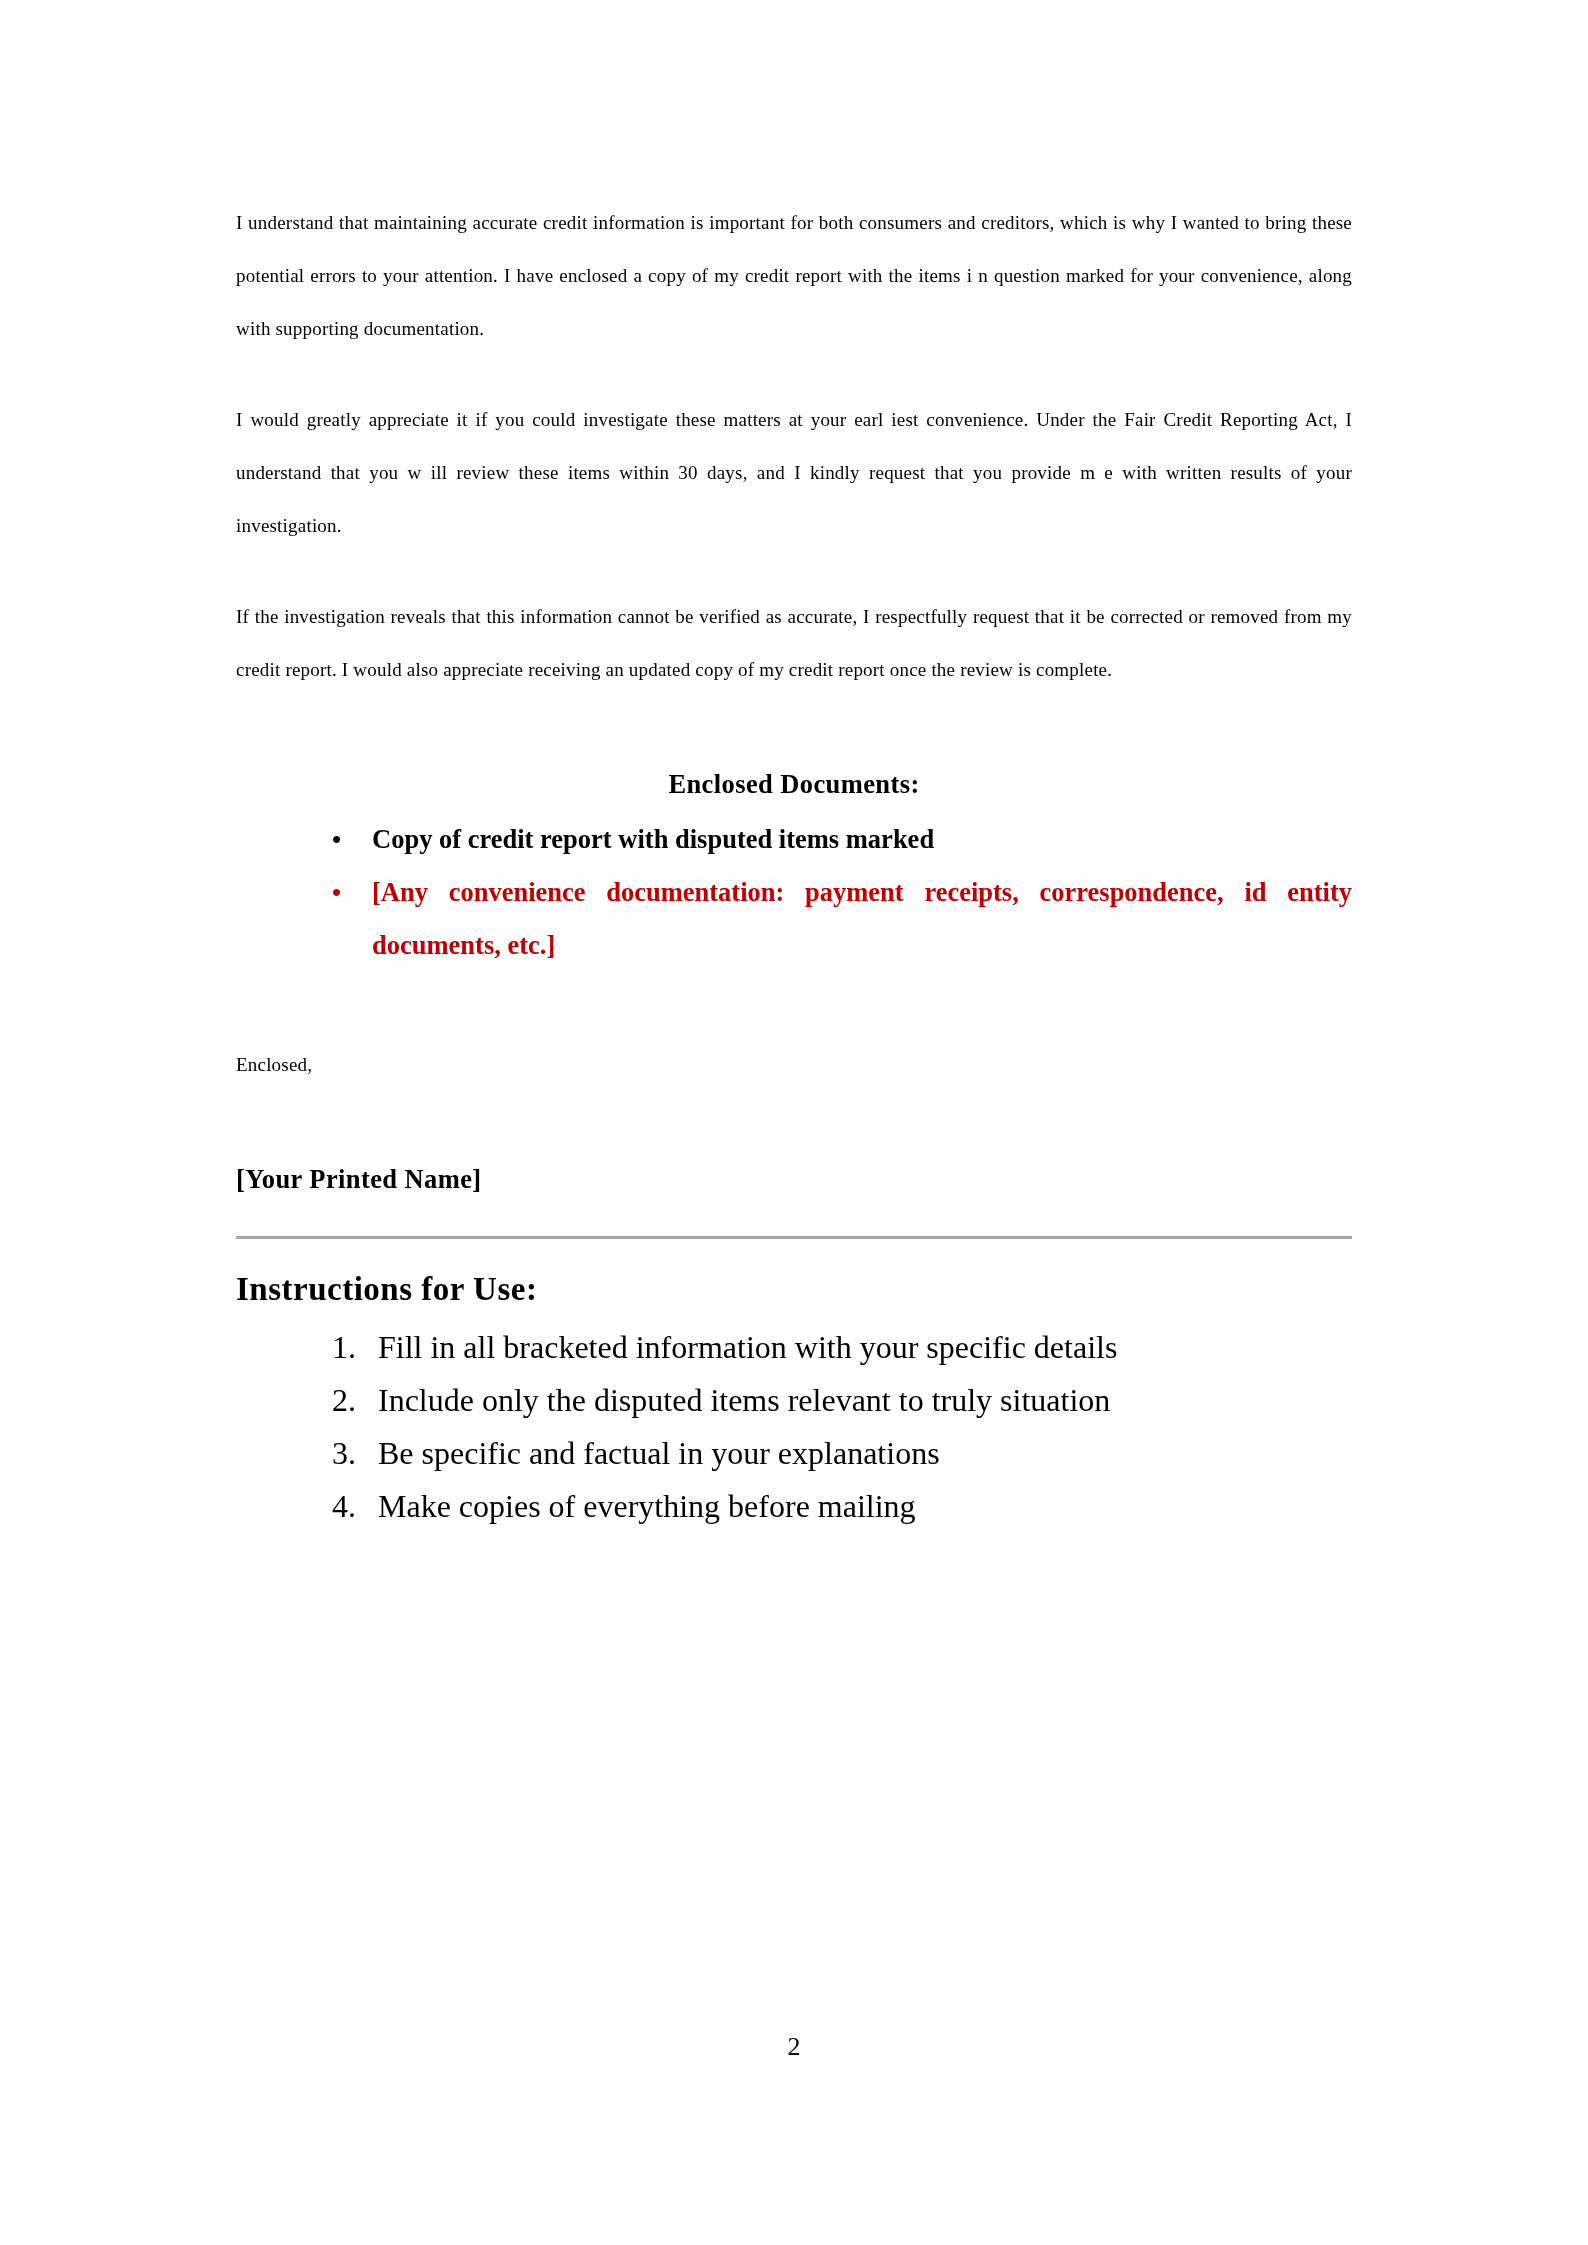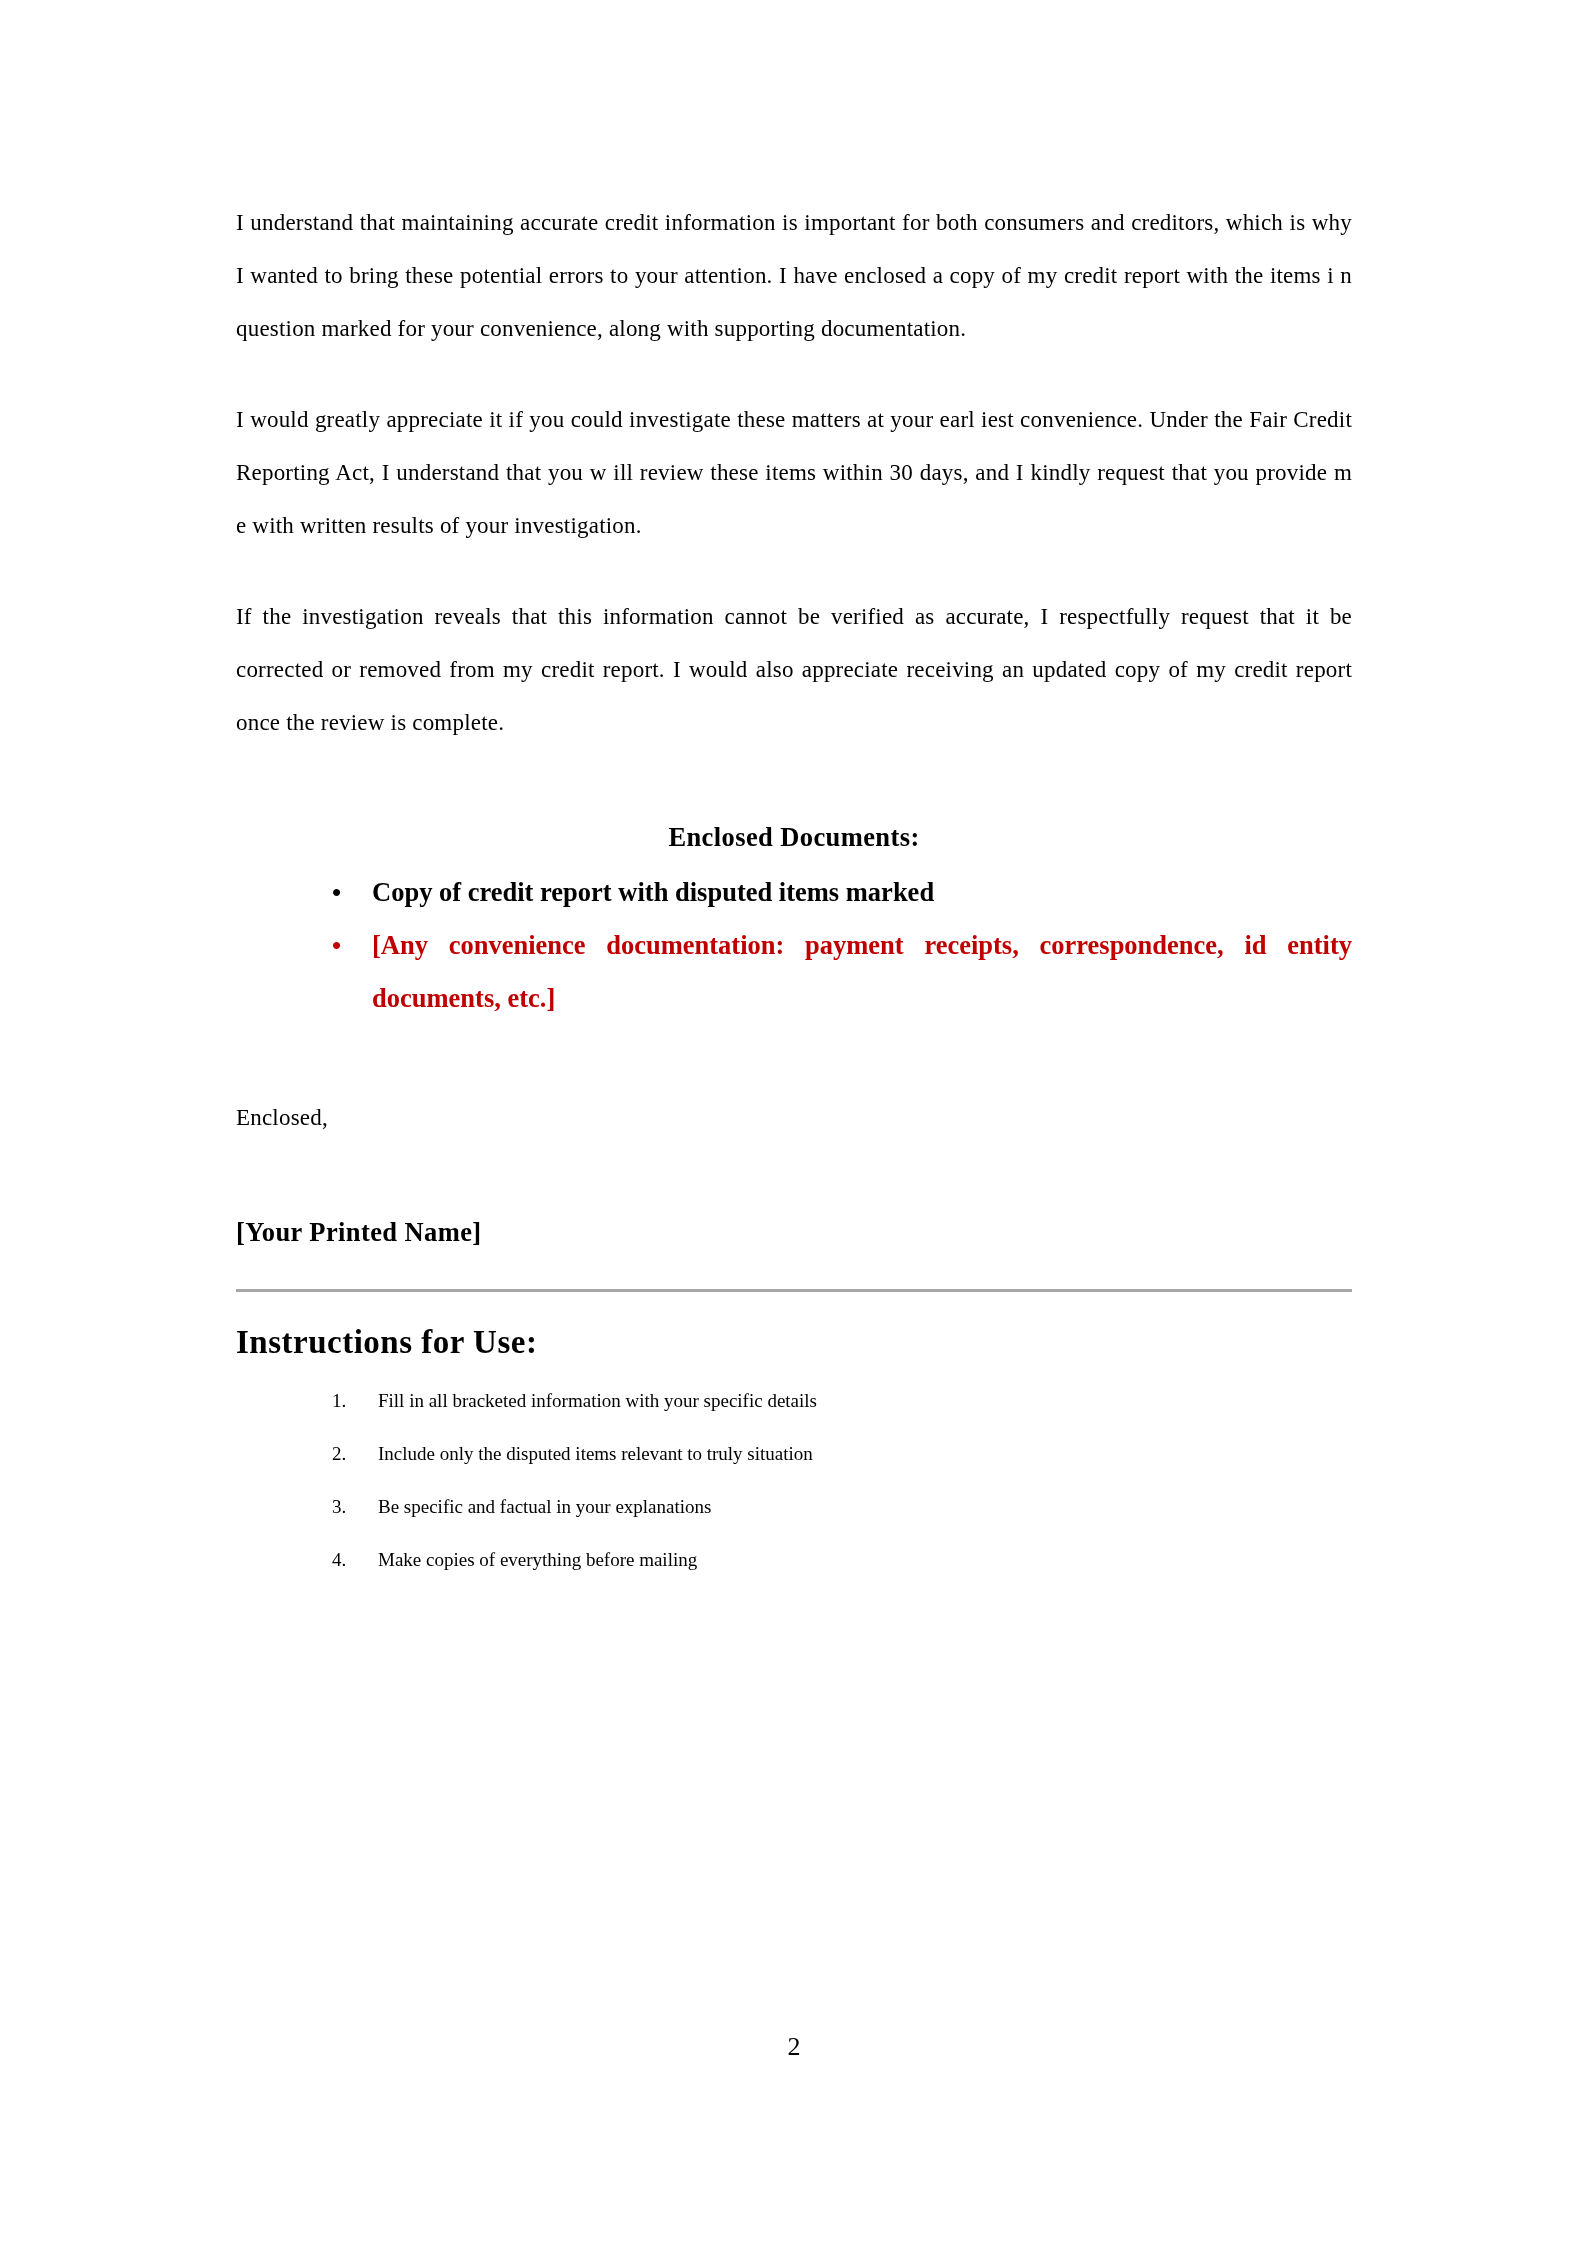--- a/index.html
+++ b/index.html
@@ -24,21 +24,21 @@
     background: #ffffff;
   }
   .content {
     position: absolute;
     left: 236px;
     top: 196px;
     width: 1116px;
   }
   p.body-par {
     margin: 0 0 38px 0;
-    font-size: 23px;
+    font-size: 19px;
     line-height: 53px;
     text-align: justify;
     text-justify: inter-word;
     letter-spacing: 0.2px;
   }
   p.body-par:last-child {
     margin-bottom: 0;
   }
   .spacer-sm { height: 24px; }
   .spacer-md { height: 42px; }
@@ -96,21 +96,21 @@
     letter-spacing: 0.5px;
     font-family: Liberation Serif, serif;
   }
   ol.instructions {
     margin: 0;
     padding: 0 0 0 96px;
     list-style: none;
     counter-reset: instr;
   }
   ol.instructions li {
-    font-size: 19px;
+    font-size: 32px;
     line-height: 53px;
     position: relative;
     padding-left: 46px;
     counter-increment: instr;
   }
   ol.instructions li::before {
     content: counter(instr) ".";
     position: absolute;
     left: 0;
     top: 0;

